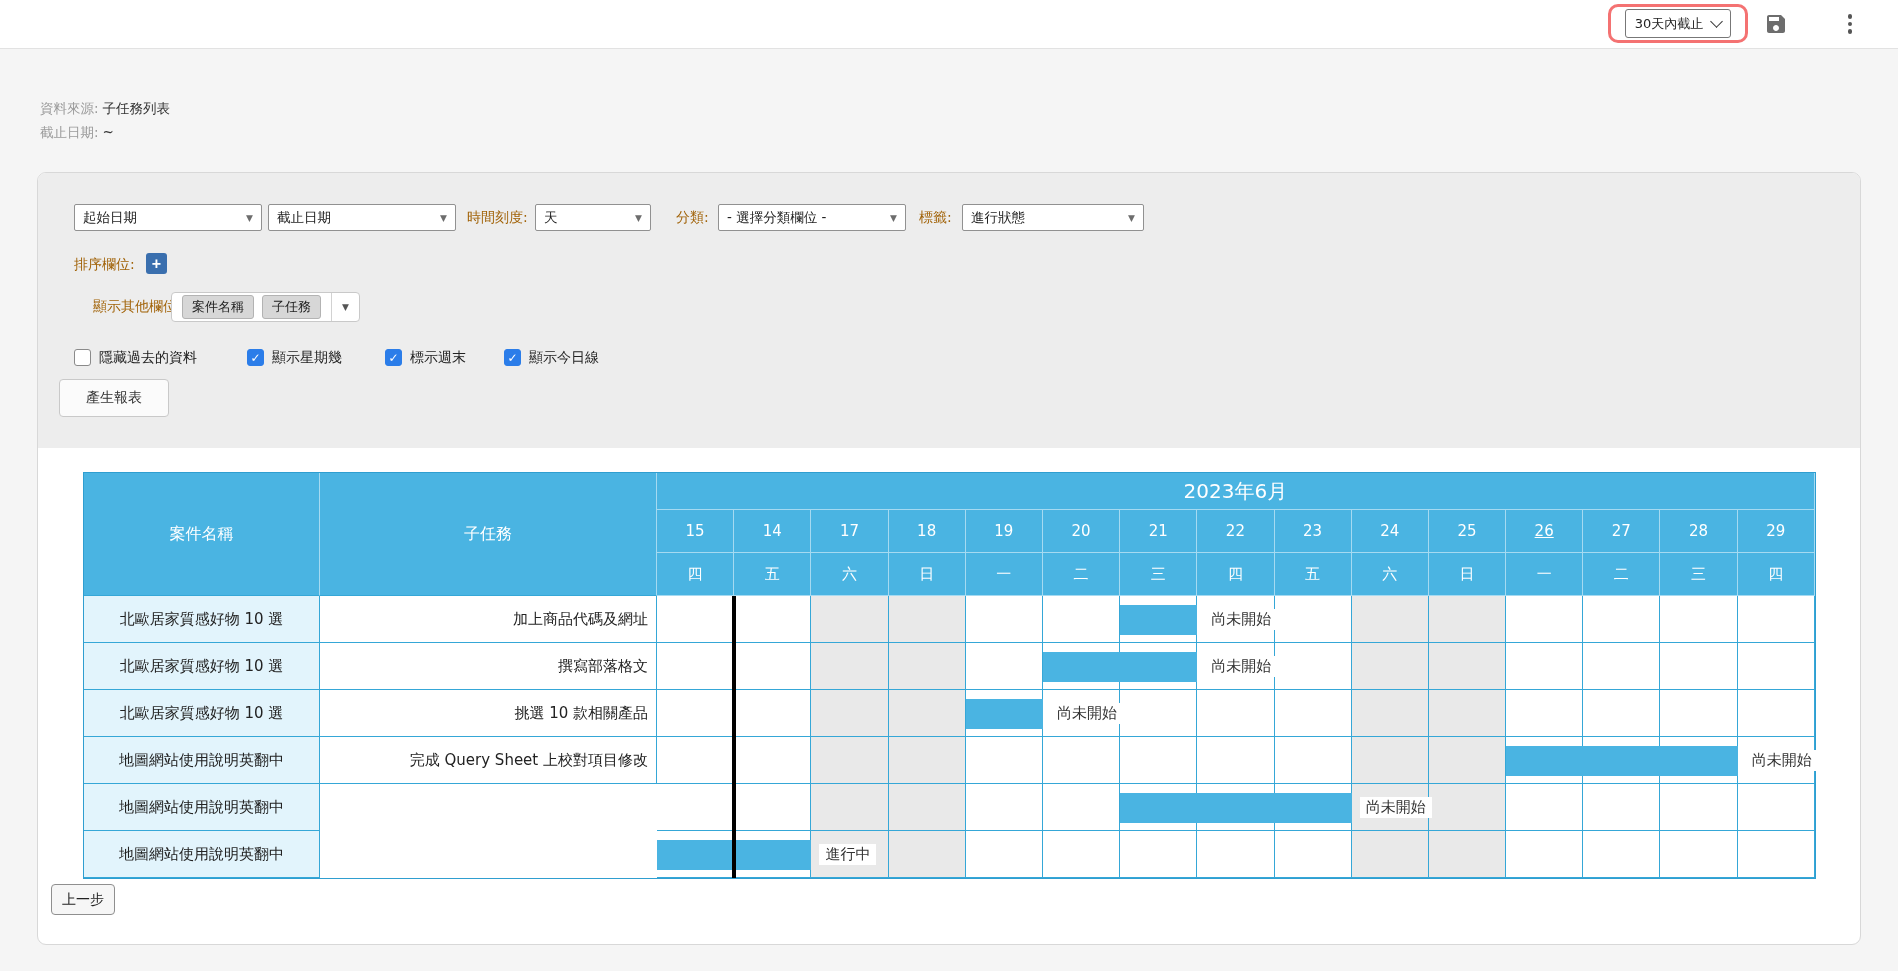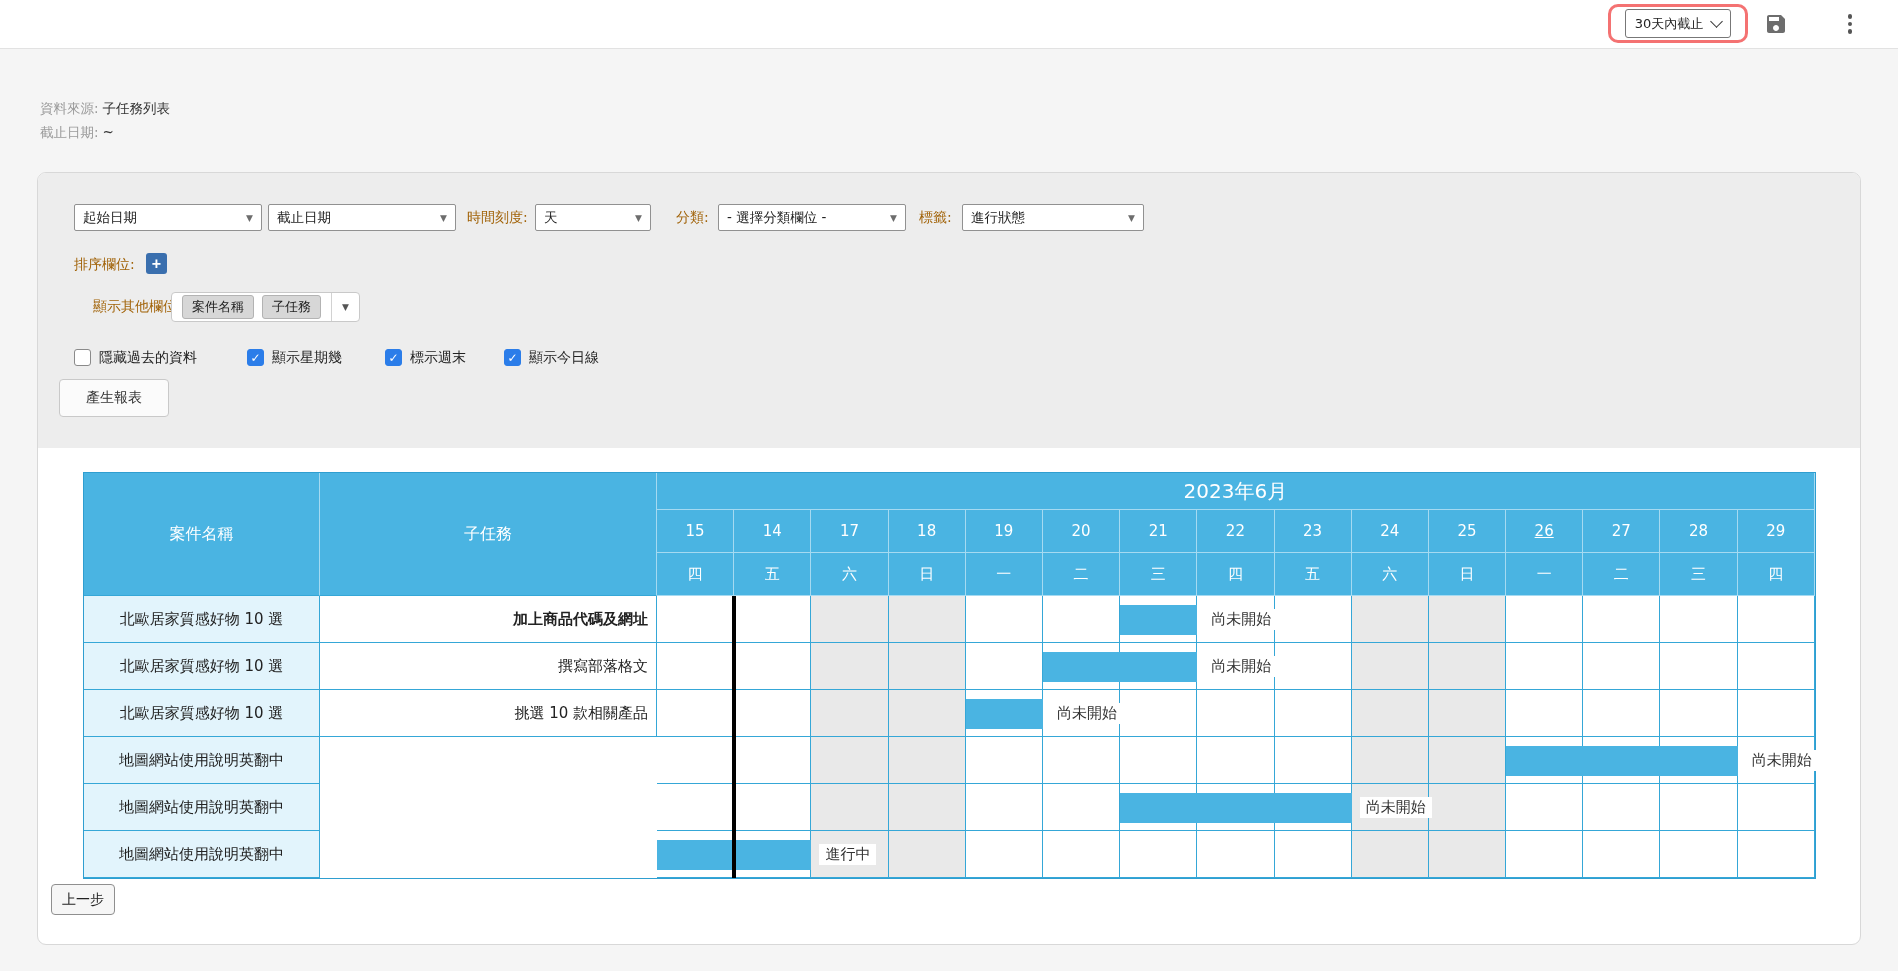--- a/index.html
+++ b/index.html
@@ -182,21 +182,21 @@
         <div class="hc" style="grid-area: 3 / 9;">三</div>
         <div class="hc" style="grid-area: 3 / 10;">四</div>
         <div class="hc" style="grid-area: 3 / 11;">五</div>
         <div class="hc" style="grid-area: 3 / 12;">六</div>
         <div class="hc" style="grid-area: 3 / 13;">日</div>
         <div class="hc" style="grid-area: 3 / 14;">一</div>
         <div class="hc" style="grid-area: 3 / 15;">二</div>
         <div class="hc" style="grid-area: 3 / 16;">三</div>
         <div class="hc" style="grid-area: 3 / 17;">四</div>
         <div class="cc" style="grid-area: 4 / 1;">北歐居家質感好物 10 選</div>
-        <div class="sc" style="grid-area: 4 / 2; font-weight: bold;">加上商品代碼及網址</div>
+        <div class="sc" style="grid-area: 4 / 2;">加上商品代碼及網址</div>
         <div class="dc" style="grid-area: 4 / 3;"></div>
         <div class="dc" style="grid-area: 4 / 4;"></div>
         <div class="dc we" style="grid-area: 4 / 5;"></div>
         <div class="dc we" style="grid-area: 4 / 6;"></div>
         <div class="dc" style="grid-area: 4 / 7;"></div>
         <div class="dc" style="grid-area: 4 / 8;"></div>
         <div class="dc" style="grid-area: 4 / 9;"></div>
         <div class="dc" style="grid-area: 4 / 10;"></div>
         <div class="dc" style="grid-area: 4 / 11;"></div>
         <div class="dc we" style="grid-area: 4 / 12;"></div>
@@ -239,20 +239,21 @@
         <div class="dc" style="grid-area: 6 / 11;"></div>
         <div class="dc we" style="grid-area: 6 / 12;"></div>
         <div class="dc we" style="grid-area: 6 / 13;"></div>
         <div class="dc" style="grid-area: 6 / 14;"></div>
         <div class="dc" style="grid-area: 6 / 15;"></div>
         <div class="dc" style="grid-area: 6 / 16;"></div>
         <div class="dc" style="grid-area: 6 / 17;"></div>
         <div class="bar" style="grid-area: 6 / 7 / auto / span 1;"></div>
         <div class="slabel" style="grid-area: 6 / 8;">尚未開始</div>
         <div class="cc" style="grid-area: 7 / 1;">地圖網站使用說明英翻中</div>
+        <div class="sc" style="grid-area: 7 / 2;">完成 Query Sheet 上校對項目修改</div>
         <div class="dc" style="grid-area: 7 / 3;"></div>
         <div class="dc" style="grid-area: 7 / 4;"></div>
         <div class="dc we" style="grid-area: 7 / 5;"></div>
         <div class="dc we" style="grid-area: 7 / 6;"></div>
         <div class="dc" style="grid-area: 7 / 7;"></div>
         <div class="dc" style="grid-area: 7 / 8;"></div>
         <div class="dc" style="grid-area: 7 / 9;"></div>
         <div class="dc" style="grid-area: 7 / 10;"></div>
         <div class="dc" style="grid-area: 7 / 11;"></div>
         <div class="dc we" style="grid-area: 7 / 12;"></div>

